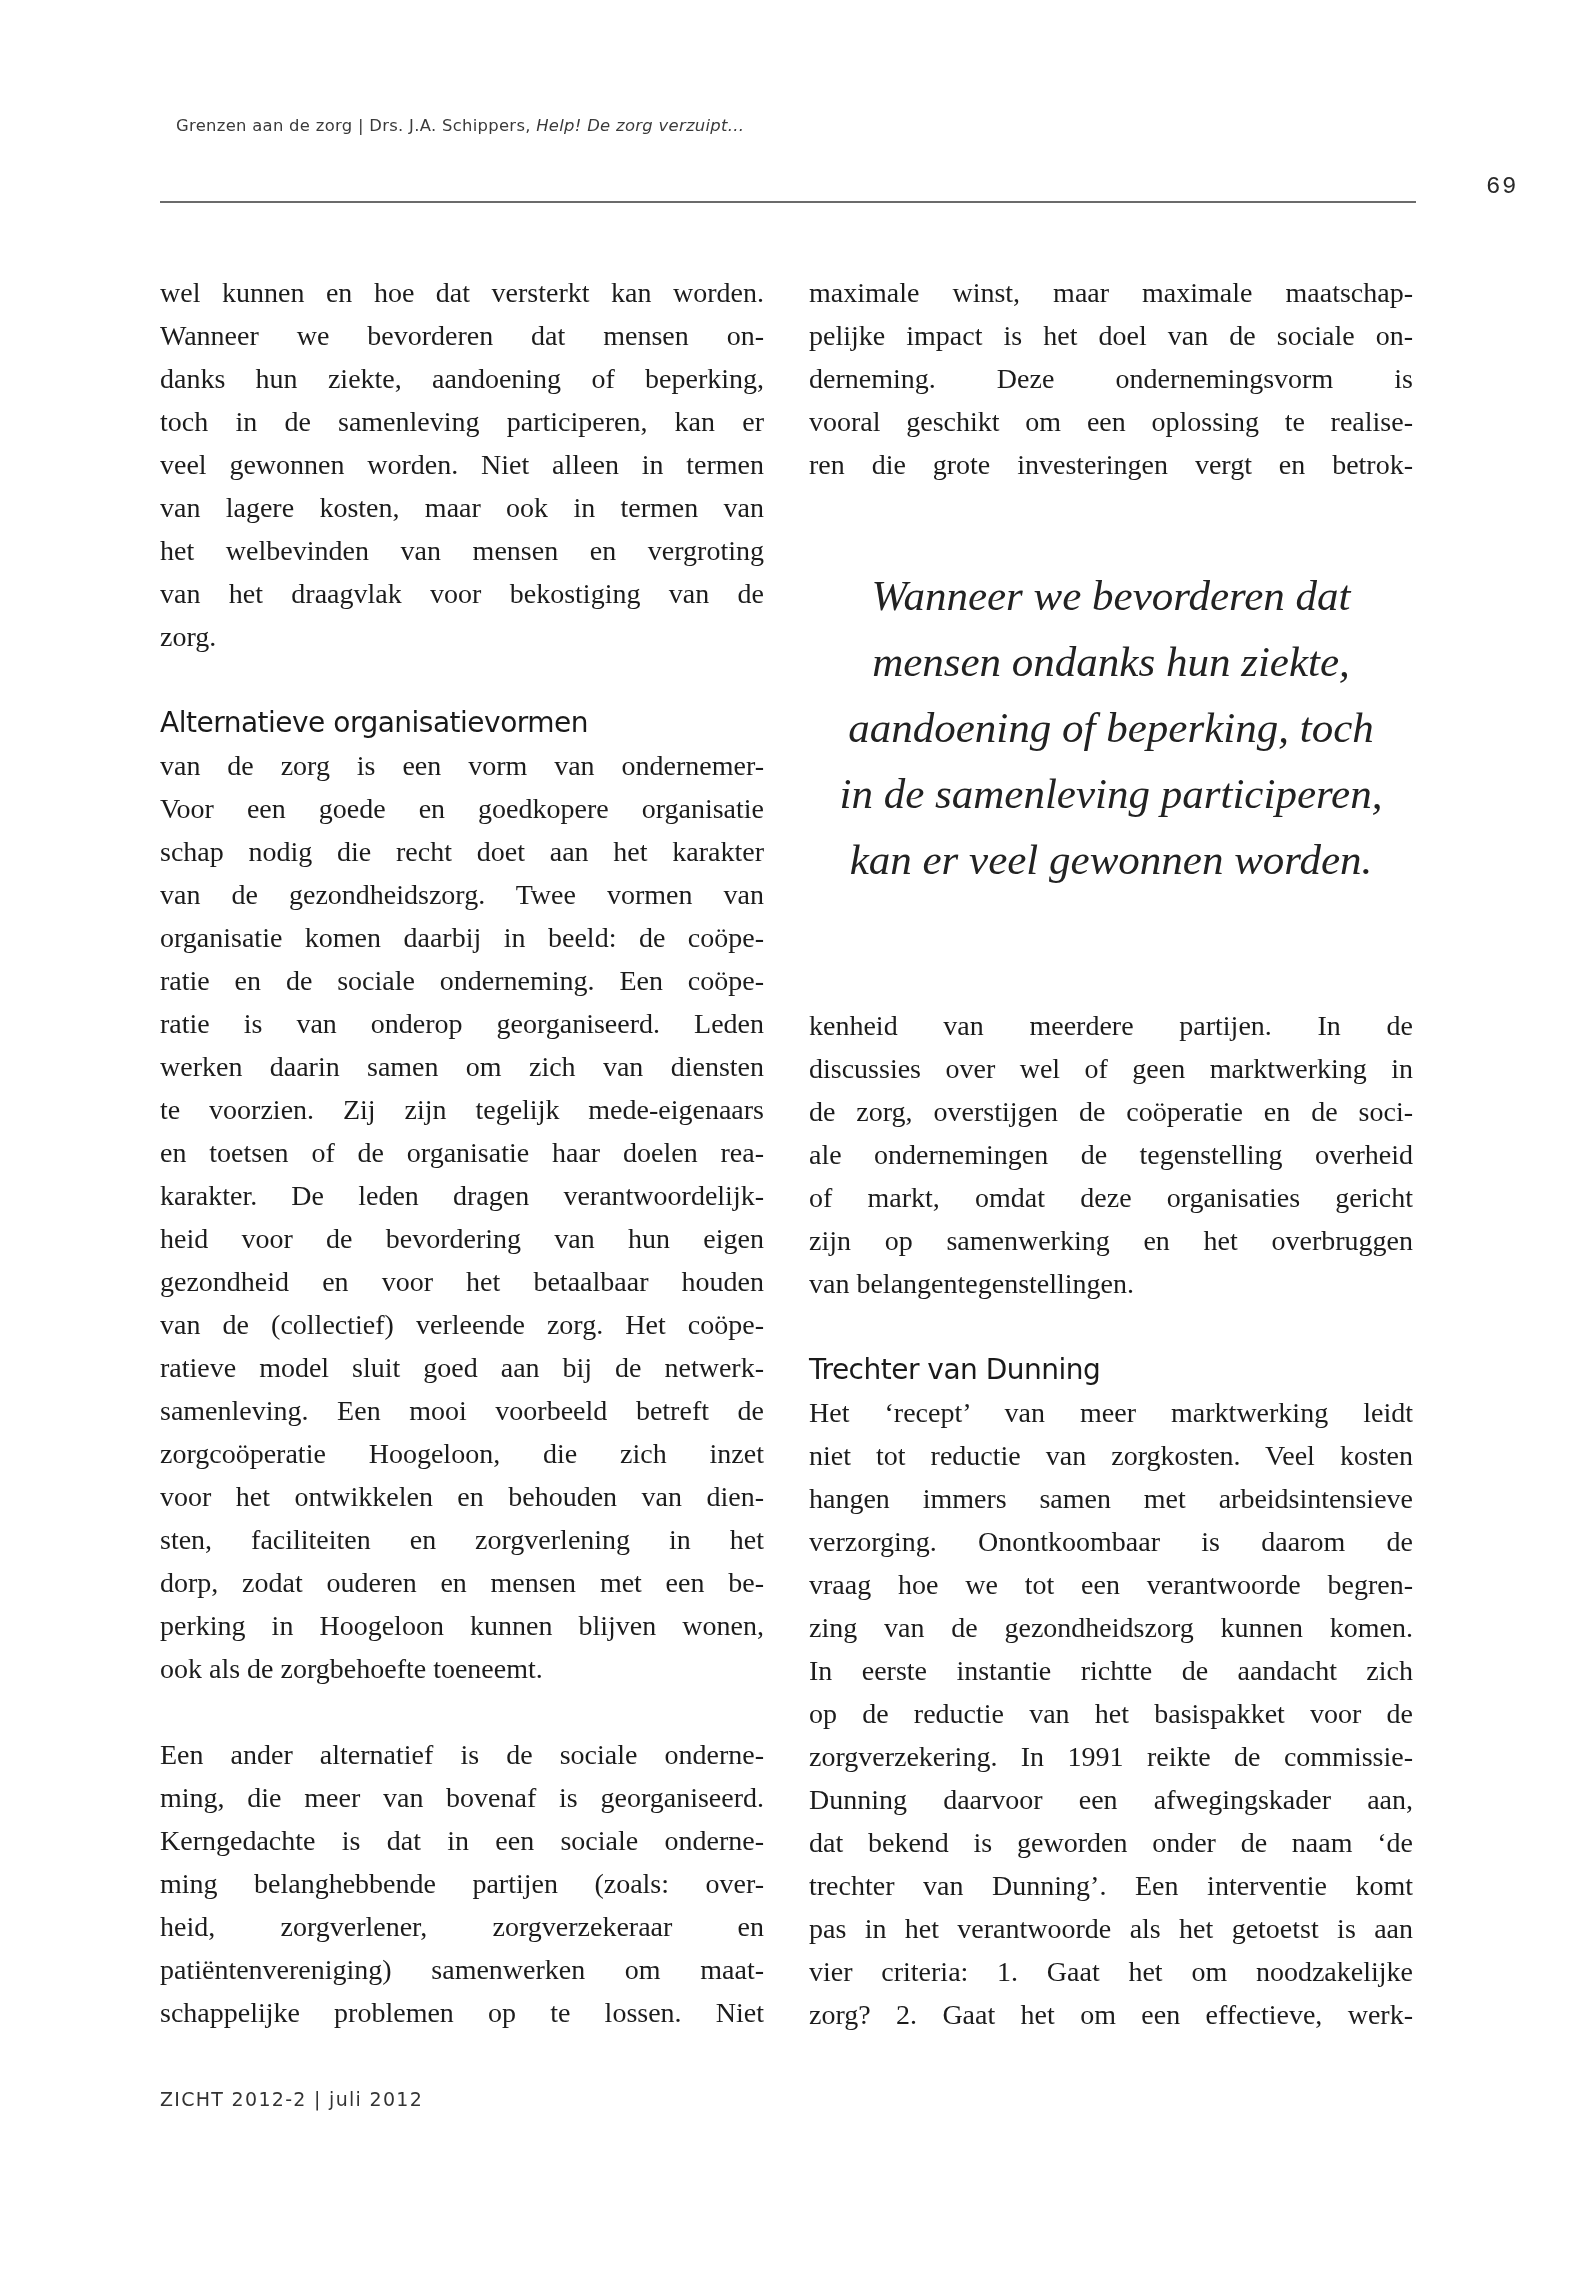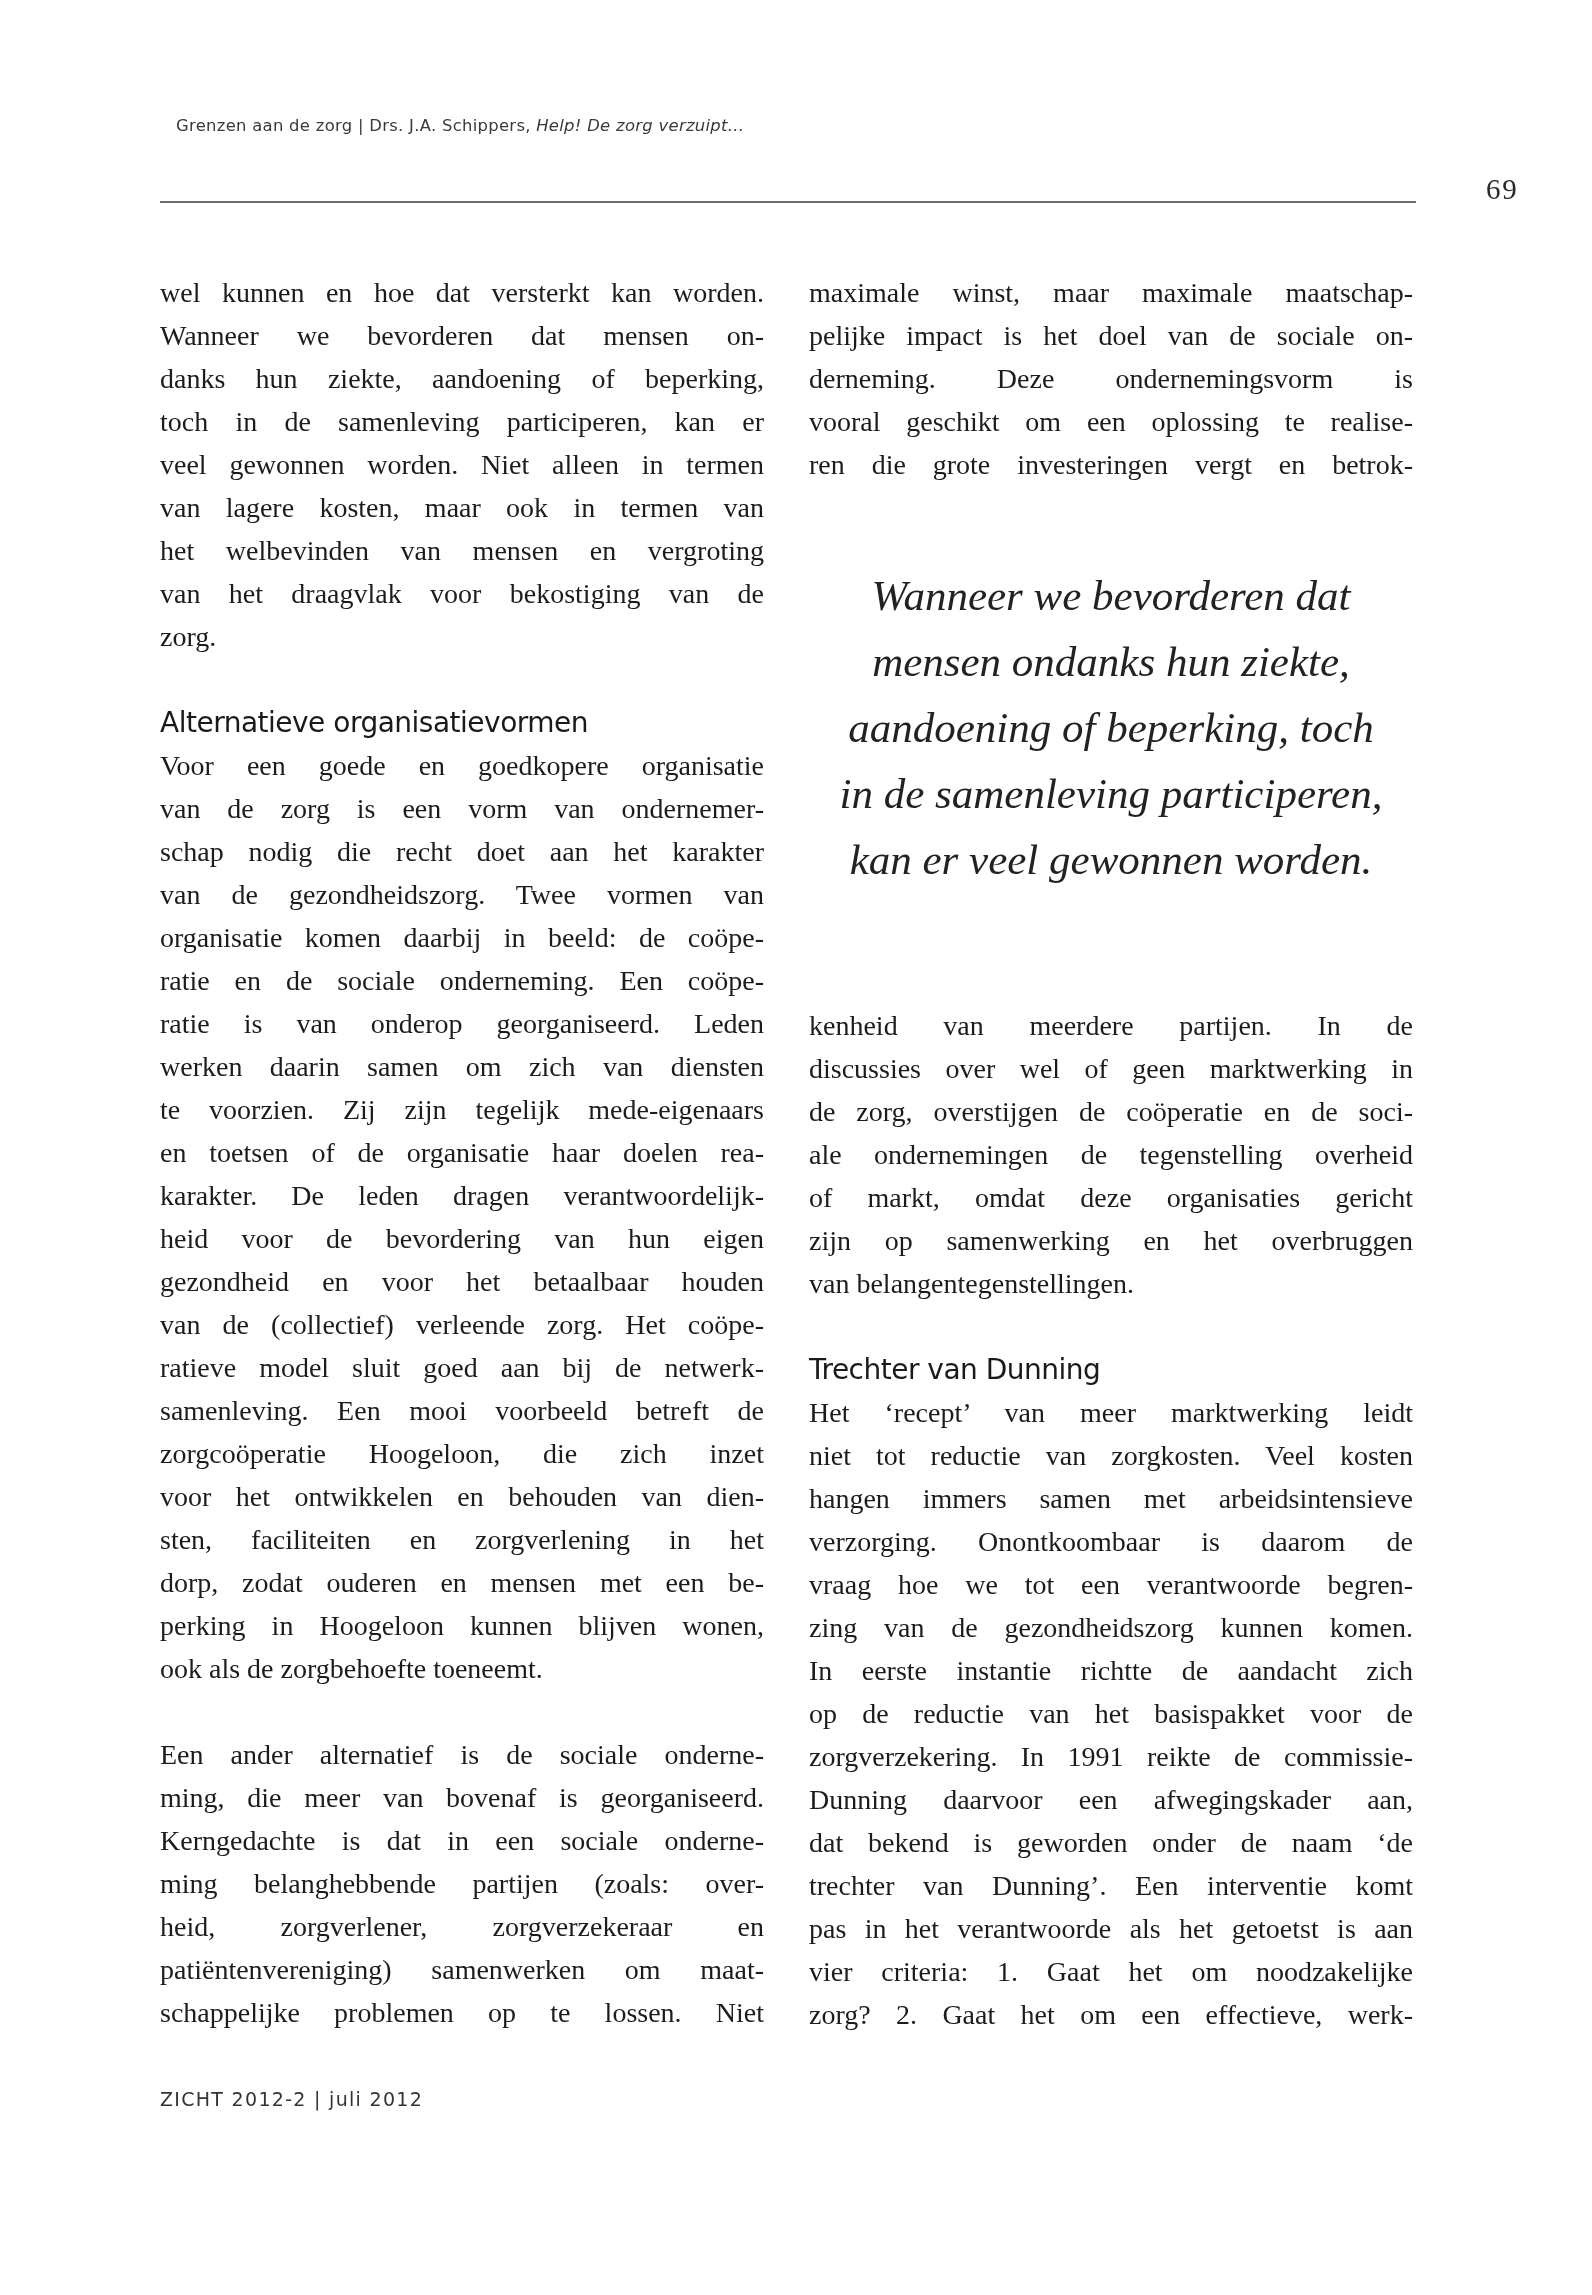--- a/index.html
+++ b/index.html
@@ -1,20 +1,20 @@
 <!DOCTYPE html>
 <html style="font-size:14px"><head>
 <meta charset="utf-8">
 <style>
   html, body { margin:0; padding:0; background:#ffffff; }
   body { width:1592px; height:2295px; position:relative; overflow:hidden; color:#1c1c1c; }
   .running-head { position:absolute; left:176px; top:116px; font-family:"DejaVu Sans", sans-serif; font-size:16.4px; color:#3a3a3a; letter-spacing:0.3px; white-space:nowrap; }
   .running-head .it { font-style:italic; }
   .rule { position:absolute; left:160px; top:201px; width:1256px; height:1.7px; background:#6b6b6b; }
-  .page-number { position:absolute; left:1486px; top:173px; font-family:Liberation Serif, serif; font-size:29px; color:#2a2a2a; letter-spacing:1.7px; }
+  .page-number { position:absolute; left:1486px; top:173px; font-family:Liberation Mono, monospace; font-size:24px; color:#2a2a2a; letter-spacing:1.7px; }
   .col { position:absolute; width:604px; }
   .col-left { left:160px; top:271px; }
   .col-right { left:809px; top:271px; }
   .line { font-family:"Liberation Serif", serif; font-size:28px; line-height:43px; height:43px; text-align:justify; text-align-last:justify; white-space:nowrap; overflow:visible; }
   .line.last { text-align-last:left; }
   .heading { font-family:"DejaVu Sans", sans-serif; font-weight:normal; font-size:28px; line-height:43px; height:43px; letter-spacing:-0.5px; color:#1a1a1a; }
   .para-gap { height:43px; }
   .pull-quote { position:absolute; left:809px; top:563px; width:604px;text-align:center; }
   .pq-line { font-family:"Liberation Serif", serif; font-style:italic; font-size:43px; line-height:66px; height:66px; color:#222; white-space:nowrap; }
   .footer { position:absolute; left:160px; top:2088px; font-family:"DejaVu Sans", sans-serif; font-size:19px; color:#333; letter-spacing:1.3px; white-space:nowrap; }
@@ -39,22 +39,22 @@
     <div class="line">toch in de samenleving participeren, kan er</div>
     <div class="line">veel gewonnen worden. Niet alleen in termen</div>
     <div class="line">van lagere kosten, maar ook in termen van</div>
     <div class="line">het welbevinden van mensen en vergroting</div>
     <div class="line">van het draagvlak voor bekostiging van de</div>
     <div class="line last">zorg.</div>
   </div>
   <div class="para-gap"></div>
   <div class="heading">Alternatieve organisatievormen</div>
   <div>
+    <div class="line">van de zorg is een vorm van ondernemer-</div>
     <div class="line">Voor een goede en goedkopere organisatie</div>
-    <div class="line">van de zorg is een vorm van ondernemer-</div>
     <div class="line">schap nodig die recht doet aan het karakter</div>
     <div class="line">van de gezondheidszorg. Twee vormen van</div>
     <div class="line">organisatie komen daarbij in beeld: de coöpe-</div>
     <div class="line">ratie en de sociale onderneming. Een coöpe-</div>
     <div class="line">ratie is van onderop georganiseerd. Leden</div>
     <div class="line">werken daarin samen om zich van diensten</div>
     <div class="line">te voorzien. Zij zijn tegelijk mede-eigenaars</div>
     <div class="line">en toetsen of de organisatie haar doelen rea-</div>
     <div class="line">karakter. De leden dragen verantwoordelijk-</div>
     <div class="line">heid voor de bevordering van hun eigen</div>

